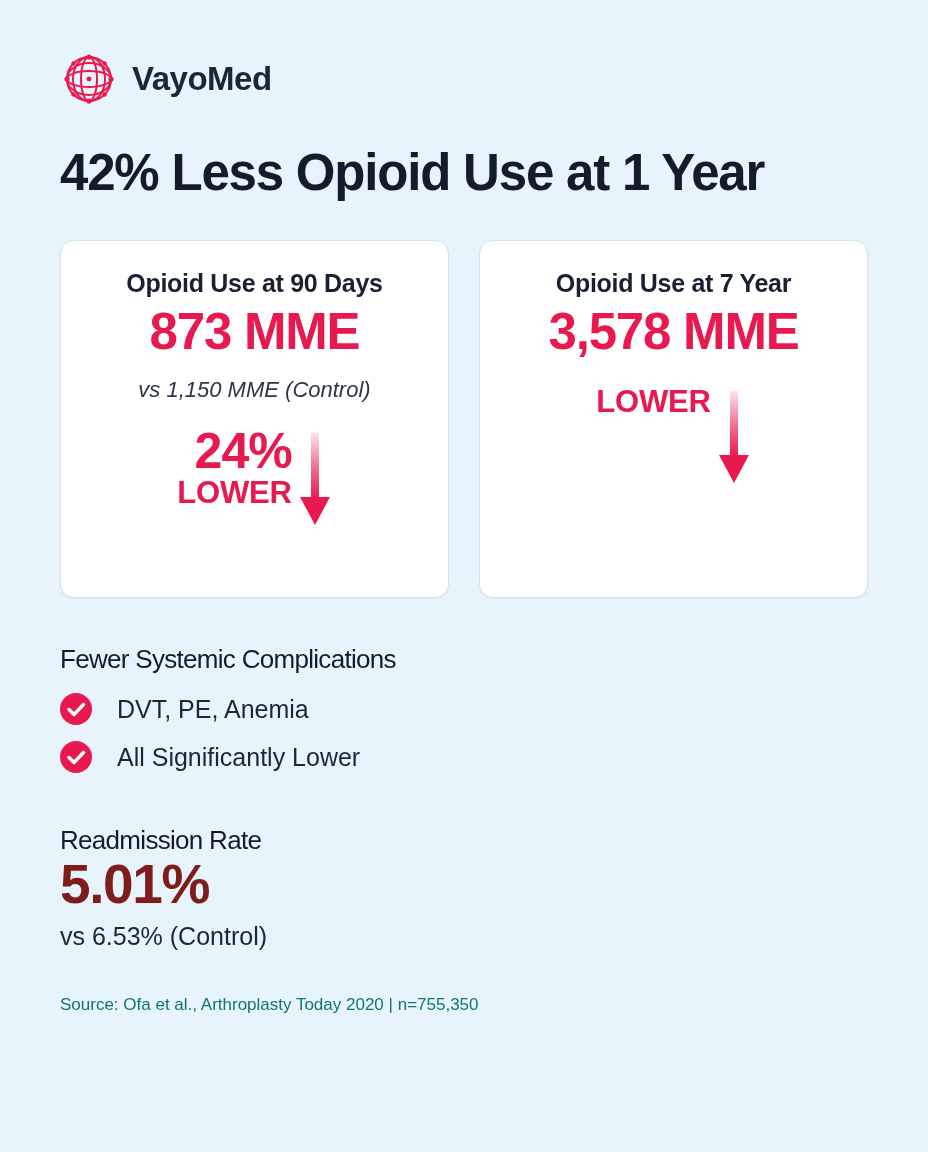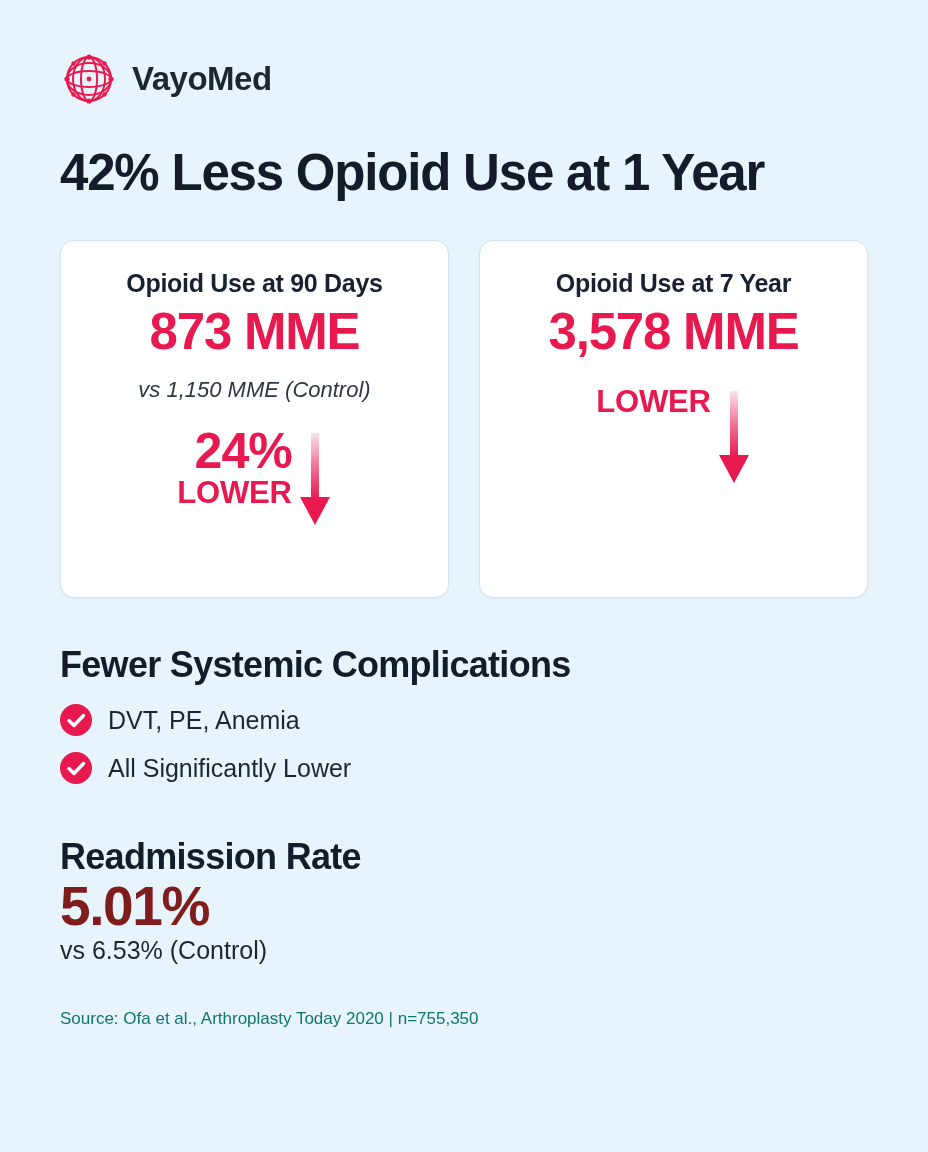--- a/index.html
+++ b/index.html
@@ -112,35 +112,35 @@
     letter-spacing: -0.2px;
   }
   .delta-arrow {
     width: 34px;
     height: 96px;
     margin-top: 4px;
   }
 
   
   .section-title {
-    font-size: 36px;
-    font-weight: bold;
+    font-size: 26px;
+    font-weight: normal;
     letter-spacing: -0.7px;
     color: #141c2b;
   }
   .complications {
     margin-top: 46px;
   }
   .check-list {
     margin-top: 18px;
   }
   .check-item {
     display: flex;
     align-items: center;
-    gap: 16px;
+    gap: 25px;
     margin-bottom: 16px;
   }
   .check-icon {
     width: 32px;
     height: 32px;
     border-radius: 50%;
     background: #e8194f;
     display: flex;
     align-items: center;
     justify-content: center;
@@ -156,20 +156,21 @@
     margin-top: 52px;
   }
   .readmission-value {
     font-size: 55px;
     font-weight: bold;
     color: #7f1d1d;
     letter-spacing: -1.4px;
     line-height: 1.05;
   }
   .readmission-compare {
+    margin-top: 8px;
     font-size: 25px;
     color: #1d2633;
   }
 
   
   .source {
     margin-top: 44px;
     font-size: 17px;
     color: #0f766e;
   }

